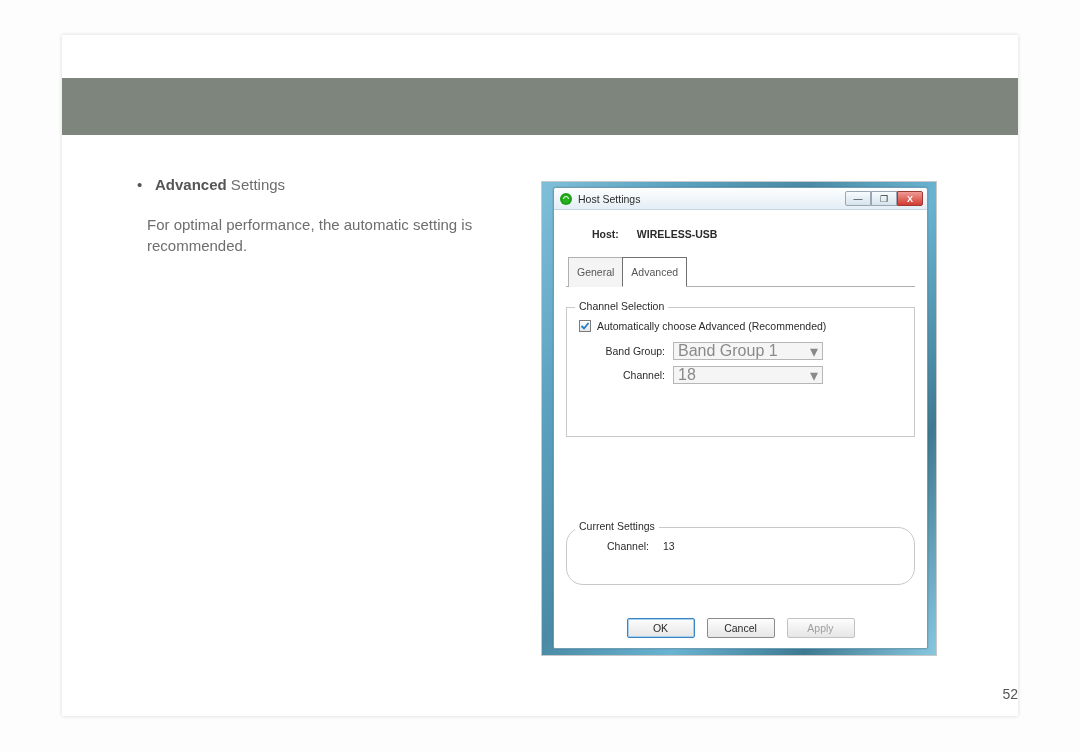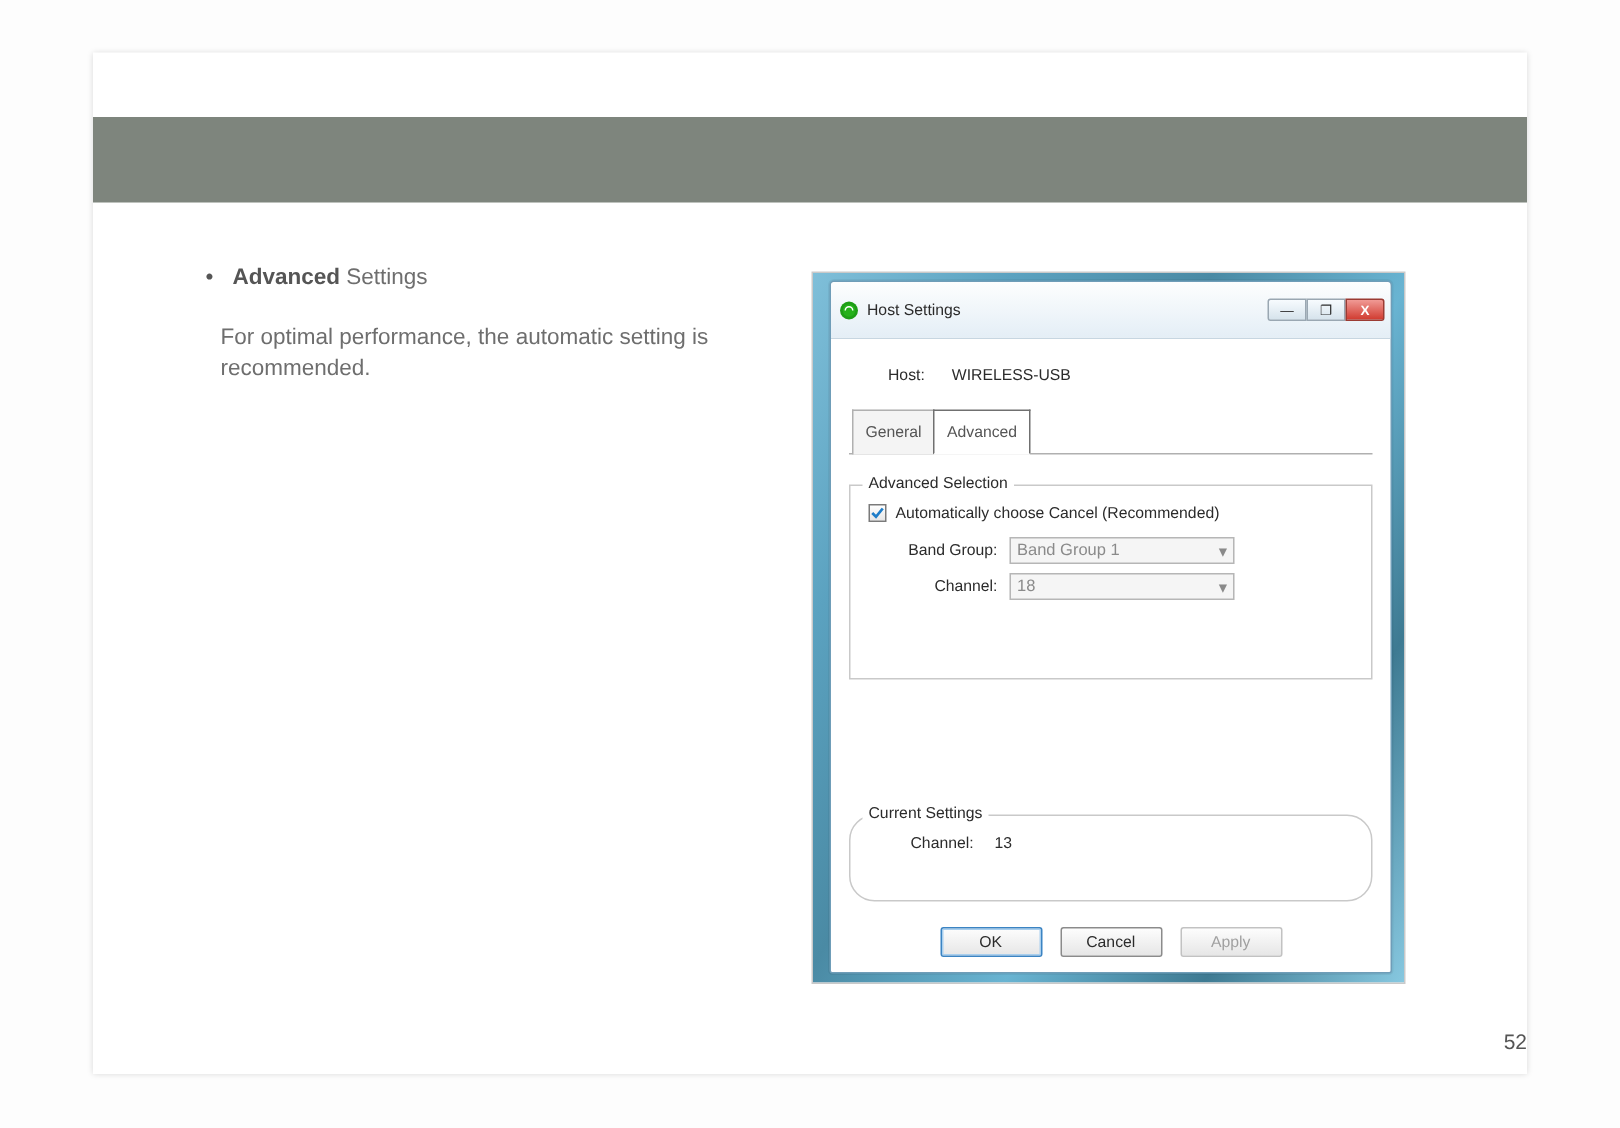--- a/index.html
+++ b/index.html
@@ -60,50 +60,50 @@
     .win {
       position: absolute;
       left: 11px; top: 5px;
       width: 375px; height: 462px;
       background: #fff;
       border: 1px solid #6f9db8;
       border-radius: 3px 3px 2px 2px;
       box-shadow: 0 0 0 1px rgba(0,0,0,0.05);
     }
     .titlebar {
-      height: 38px;
+      height: 22px;
       background: linear-gradient(#fdfefe,#e4eef6);
       border-bottom: 1px solid #c7d6e1;
       border-radius: 3px 3px 0 0;
       display: flex; align-items: center; justify-content: space-between;
       padding: 0 4px 0 6px;
       font-size: 10.5px; color: #2b2b2b; gap: 47px;
     }
     .tb-left { display:flex; align-items:center; gap:6px; }
     .tb-icon { width:12px; height:12px; border-radius:50%; background:#1e9e16; display:flex; align-items:center; justify-content:center; }
     .tb-icon svg { width:10px; height:10px; }
     .tb-btns { display:flex; gap:0; }
     .tb-btn { width:26px; height:15px; border:1px solid #9aa7b2; display:flex; align-items:center; justify-content:center; font-size:9px; }
     .tb-min { background:linear-gradient(#f7fbfe,#d6e3ec); border-radius:2px 0 0 2px;}
     .tb-max { background:linear-gradient(#f7fbfe,#d6e3ec);}
     .tb-close { background:linear-gradient(#f09a95,#d13b30); color:#fff; border-color:#9b3b33; border-radius:0 2px 2px 0; font-weight:700;}
     .win-body { padding: 0 12px; font-size:10.5px; color:#2b2b2b; }
-    .host-row { display:flex; margin: 18px 0 16px 26px; gap:18px; }
+    .host-row { display:flex; margin: 18px 0 16px 26px; gap:18px;font-weight:bold; }
     .tabs { display:flex; border-bottom:1px solid #b0b0b0; margin-top:6px; padding-left:2px; }
     .tab { padding:8px 8px; font-size:10.5px; border:1px solid #b0b0b0; border-bottom:none; background:#f4f4f4; color:#555; position:relative; top:1px; margin-right:-1px;}
     .tab.active { background:#fff; border-color:#707070; border-bottom:1px solid #fff; z-index:2; }
     .tabcontent { border-top:none; padding-top:8px; }
     .group { border:1px solid #c9c9c9; margin-top:12px; padding:8px 10px 12px; position:relative; }
     .group-legend { position:absolute; top:-8px; left:8px; background:#fff; padding:0 4px; font-size:10.5px; color:#2b2b2b; }
     .chkrow { display:flex; align-items:center; gap:6px; margin:4px 0 10px 2px; }
     .chk { width:12px; height:12px; border:1px solid #7a7a7a; background:linear-gradient(#fefefe,#e6e6e6); display:flex; align-items:center; justify-content:center; }
     .chk svg { width:10px; height:10px; }
     .frow { display:flex; align-items:center; margin:6px 0 6px 18px; gap:8px; }
     .flabel { width:70px; text-align:right; }
-    .dd { width:150px; height:18px; border:1px solid #b6b6b6; background:#f5f5f5; color:#8a8a8a; display:flex; align-items:center; justify-content:space-between; padding:0 4px; font-size:11px; }
+    .dd { width:150px; height:18px; border:1px solid #b6b6b6; background:#f5f5f5; color:#8a8a8a; display:flex; align-items:center; justify-content:space-between; padding:0 4px; font-size:16px; }
     .dd .arrow { color:#8a8a8a; }
     .current-row { display:flex; gap:14px; margin:4px 0 0 30px; }
     .btnbar { position:absolute; left:0; right:0; bottom:10px; display:flex; justify-content:center; gap:12px; }
     .btn { width:68px; height:20px; font-size:10.5px; border:1px solid #8b8b8b; background:linear-gradient(#fdfdfd,#e6e6e6); border-radius:2px; display:flex; align-items:center; justify-content:center; }
     .btn.ok { border-color:#3b84c3; box-shadow: inset 0 0 0 1px #a9cfee; }
     .btn.apply { color:#a0a0a0; border-color:#c2c2c2; }
   </style>
 </head>
 <body>
 
@@ -145,28 +145,28 @@
           <span>WIRELESS-USB</span>
         </div>
 
         <div class="tabs">
           <div class="tab">General</div>
           <div class="tab active">Advanced</div>
         </div>
 
         <div class="tabcontent">
           <div class="group" style="height:130px;">
-            <div class="group-legend">Advanced Selection</div>
+            <div class="group-legend">Channel Selection</div>
             <div class="chkrow">
               <div class="chk">
                 <svg viewBox="0 0 10 10">
                     <path d="M1.5 5 L4 7.5 L8.5 2" stroke="#1e7dc9" stroke-width="1.8" fill="none"></path>
                   </svg>
               </div>
-              <span>Automatically choose Cancel (Recommended)</span>
+              <span>Automatically choose Advanced (Recommended)</span>
             </div>
             <div class="frow">
               <span class="flabel">Band Group:</span>
               <div class="dd">
                 <span>Band Group 1</span>
                 <span class="arrow">▾</span>
               </div>
             </div>
             <div class="frow">
               <span class="flabel">Channel:</span>

